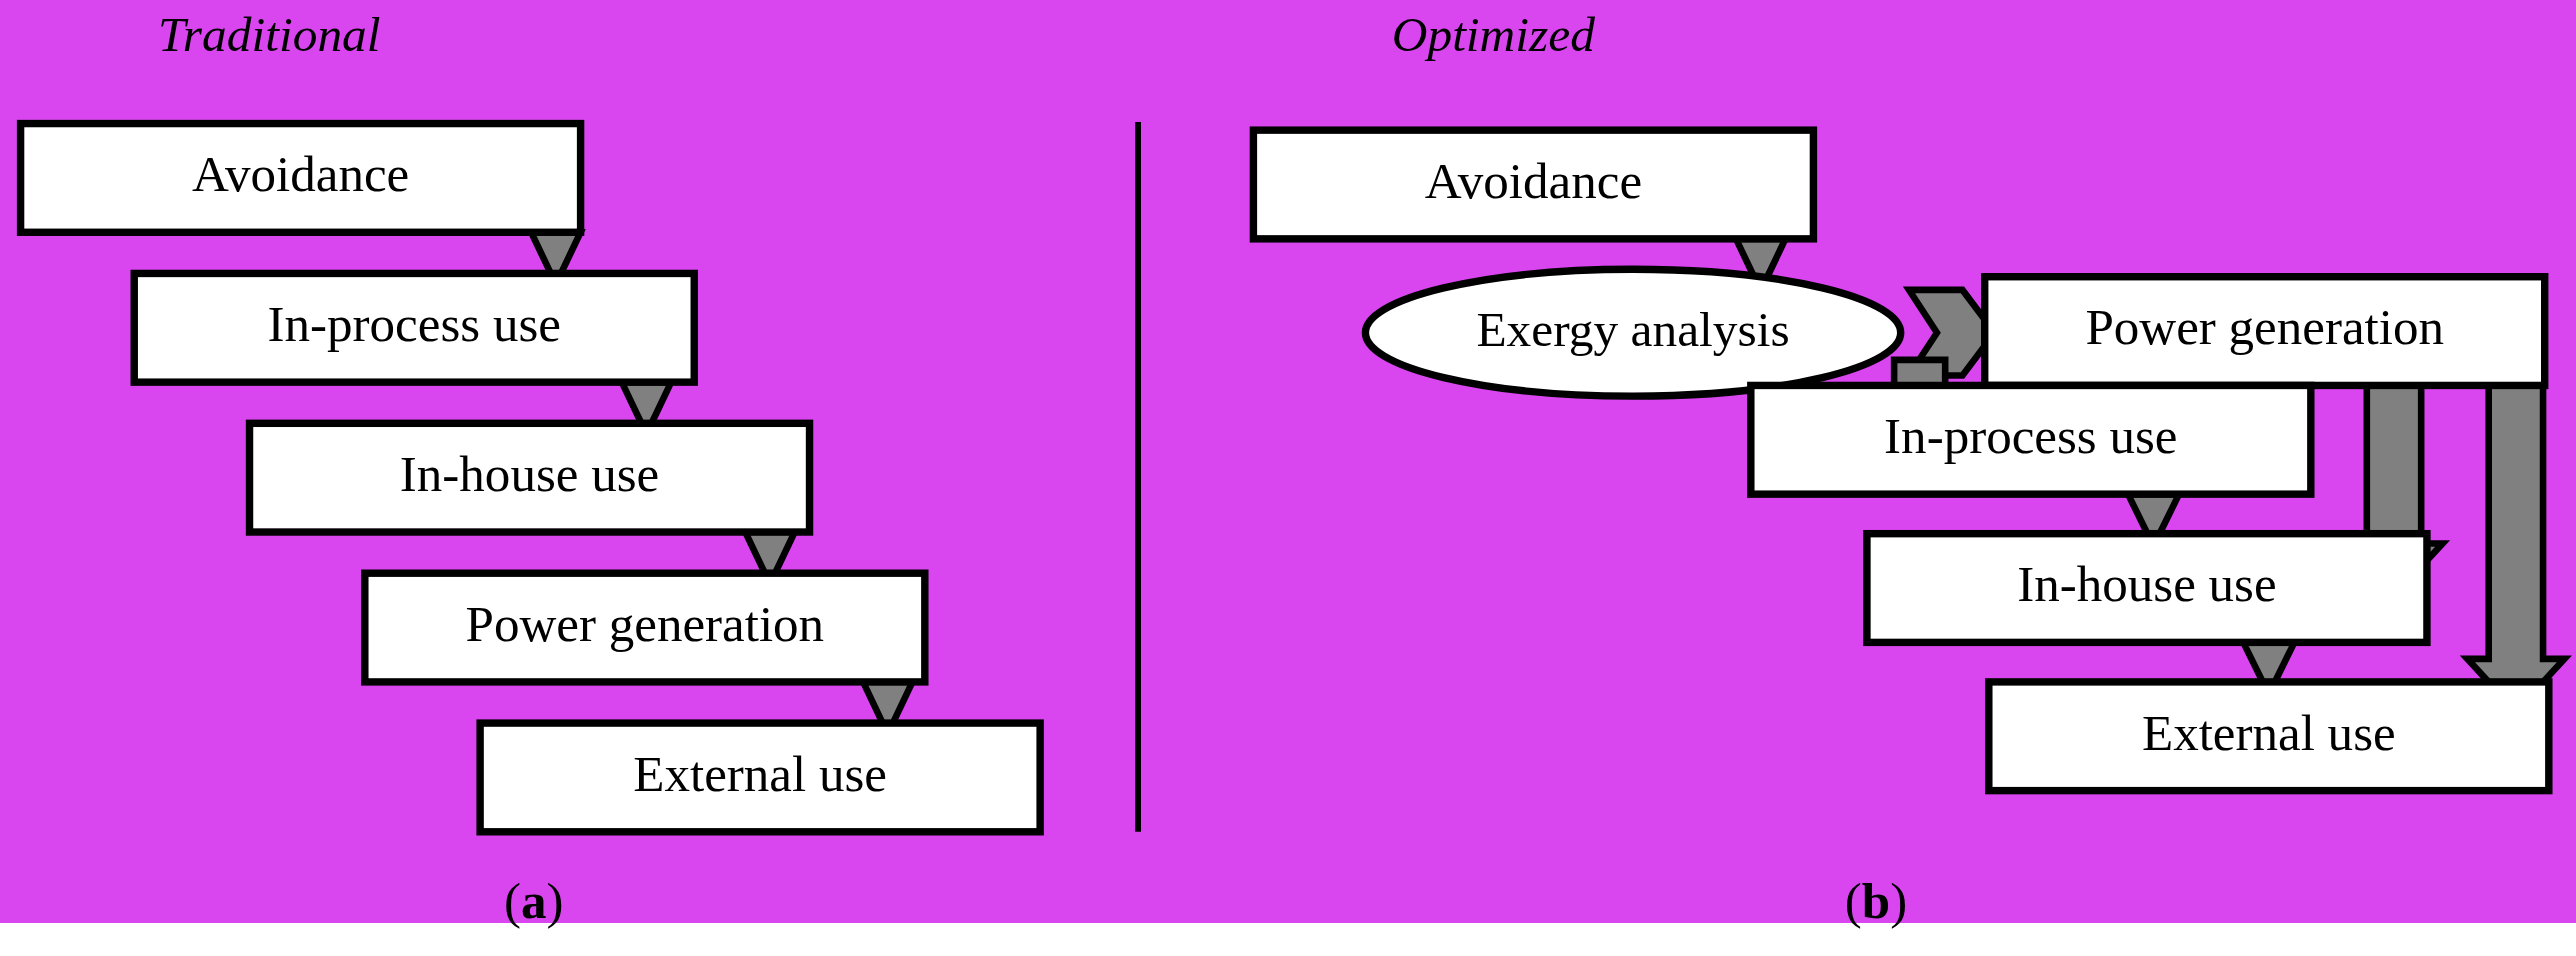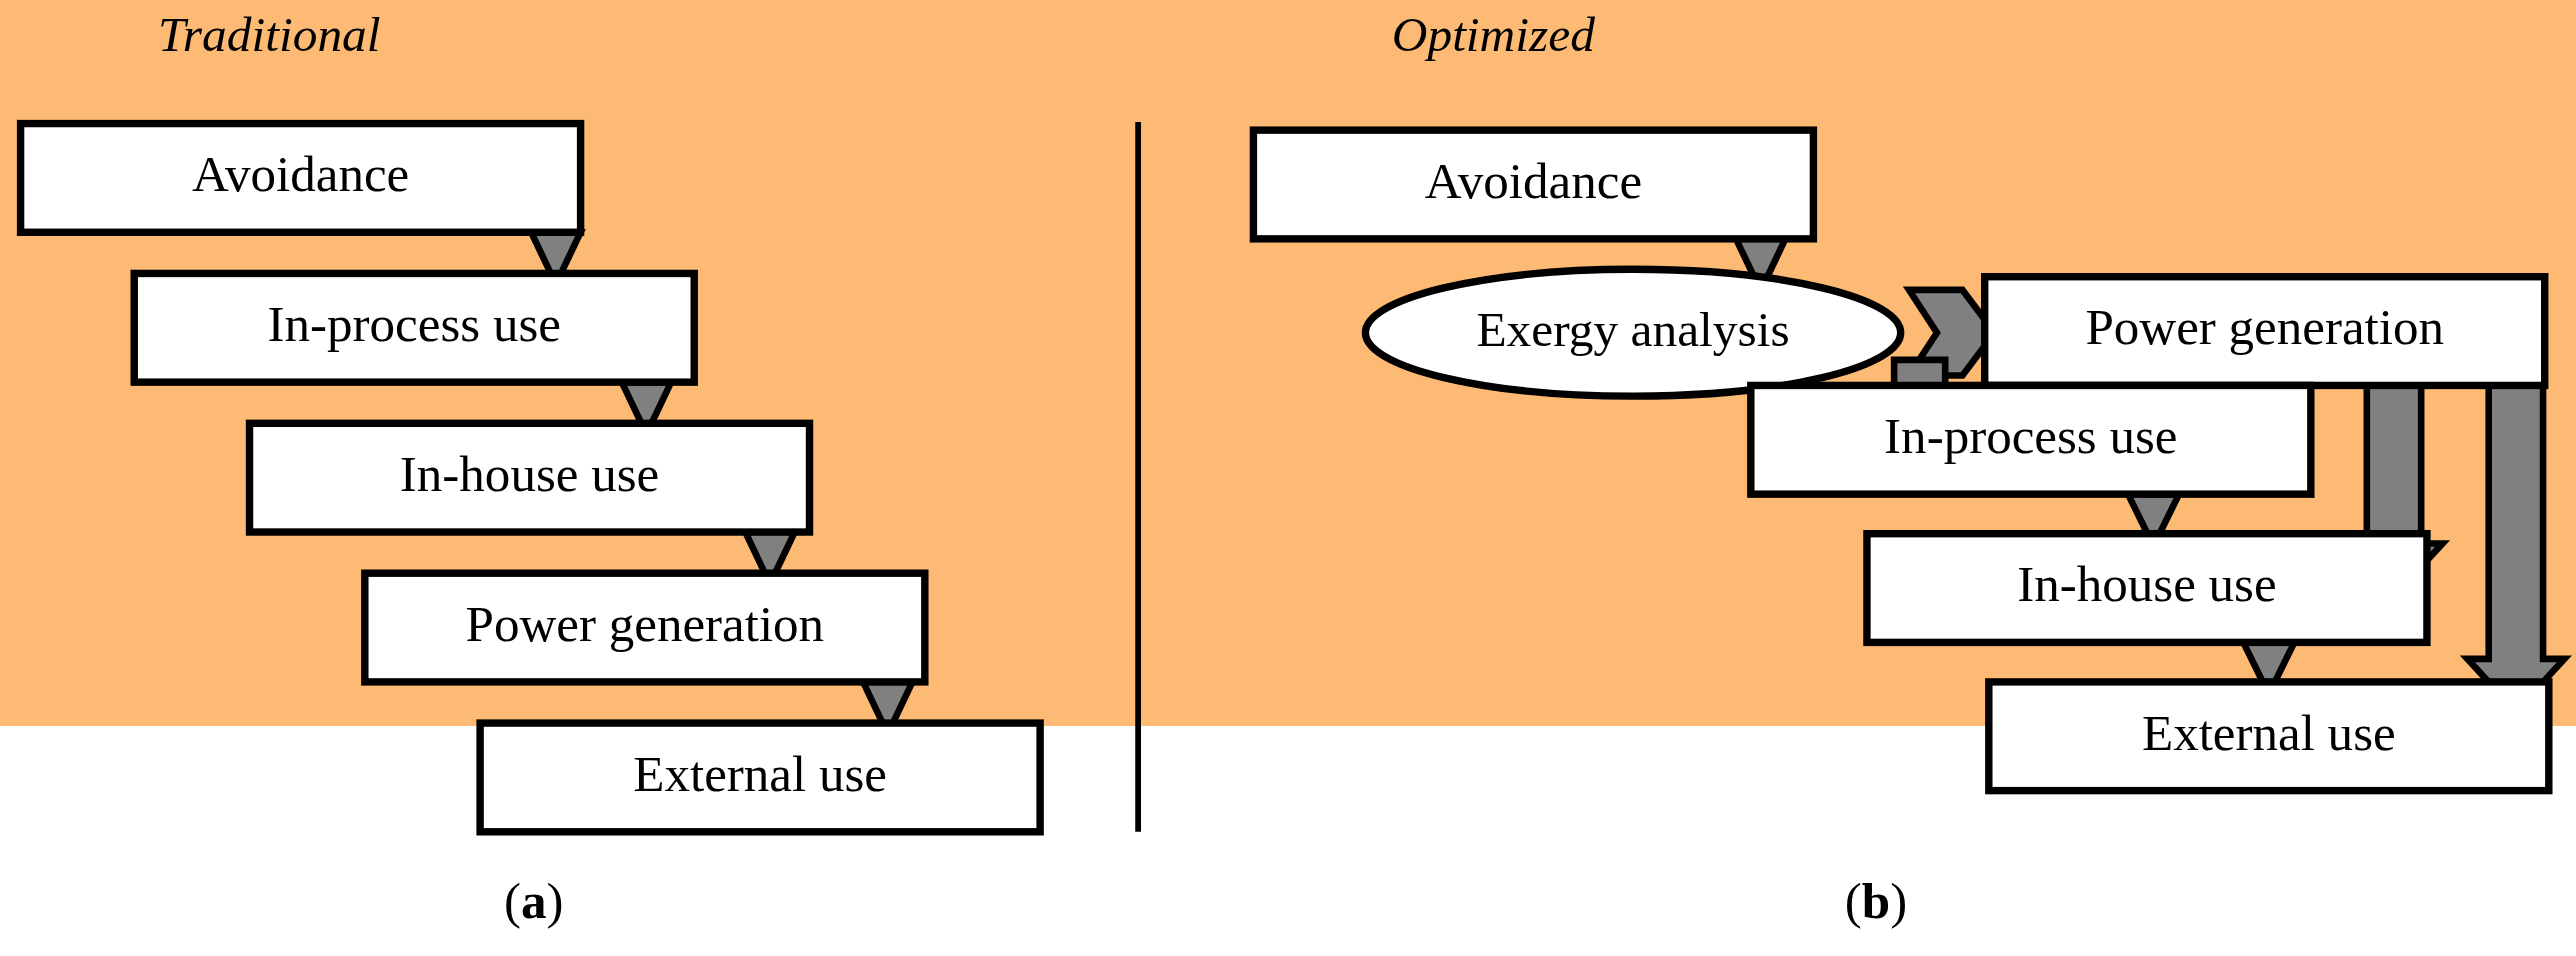--- a/index.html
+++ b/index.html
@@ -9,22 +9,22 @@
   }
   body {
     width: 2576px;
     height: 957px;
     font-family: "Liberation Serif", "DejaVu Serif", serif;
     overflow: hidden;
   }
   #figure {
     position: relative;
     width: 2576px;
-    height: 726px;
-    background: #fdba74;
+    height: 923px;
+    background: #d946ef;
   }
   svg.canvas {
     position: absolute;
     top: 0;
     left: 0;
     width: 2576px;
     height: 957px;
     display: block;
   }
   .panel-title {

